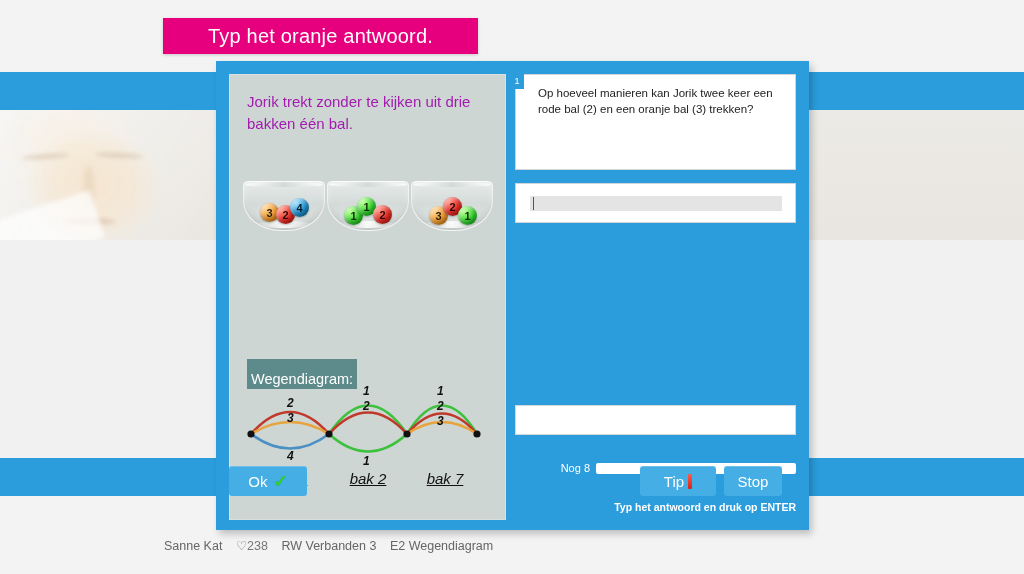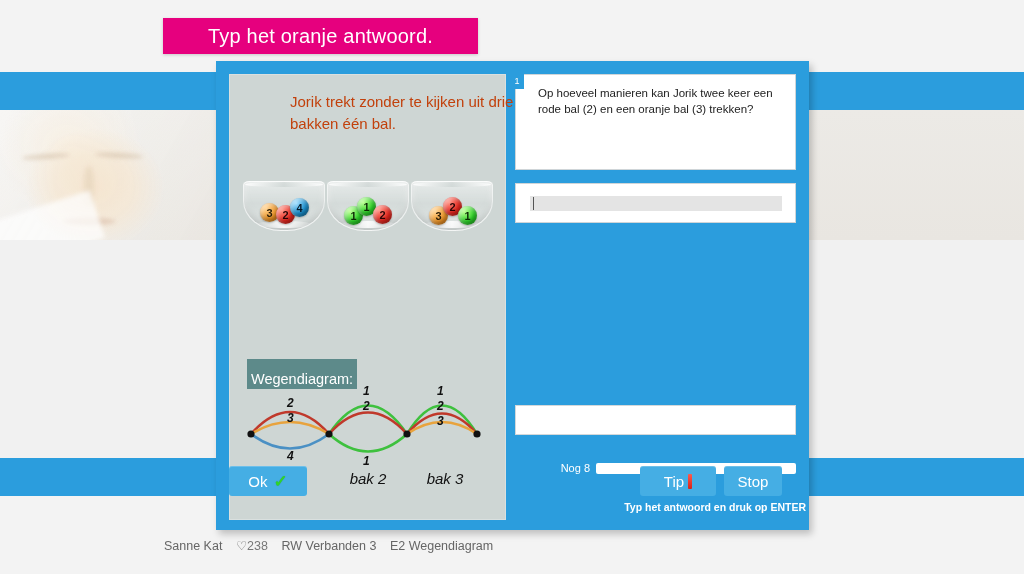--- a/index.html
+++ b/index.html
@@ -132,22 +132,21 @@
     width: 277px; height: 446px;
     background: #ced6d4;
     box-shadow: inset 0 0 0 1px rgba(255,255,255,0.25);
   }
   #stem-text {
     position: absolute;
     left: 18px; top: 17px;
     width: 250px;
     font-size: 15px;
     line-height: 1.45;
-    color: #c2410c;
-    margin-left: 43px;
+    color: #a21caf;
   }
 
   
   #bowls {
     position: absolute;
     left: 8px; top: 103px;
     width: 262px; height: 60px;
   }
   .bowl {
     position: absolute;
@@ -222,20 +221,21 @@
     height: 22px;
   }
   #weg-captions .cap {
     position: absolute;
     top: 0;
     width: 80px;
     text-align: center;
     font-size: 15px;
     font-style: italic;
     color: #111;
+    text-decoration: underline;
   }
 
   
   #question-box {
     position: absolute;
     left: 299px; top: 13px;
     width: 281px; height: 96px;
     background: #ffffff;
     border: 1px solid #cfd5d8;
     box-sizing: border-box;
@@ -348,21 +348,20 @@
   }
 
   #hint-line {
     position: absolute;
     left: 0; top: 440px;
     width: 580px;
     text-align: right;
     color: #ffffff;
     font-size: 10.5px;
     font-weight: bold;
-    padding-left: 10px;
   }
 </style>
 </head>
 <body>
 
 <div id="page-bg">
   <div class="band-white-top"></div>
   <div class="band-blue" id="band-blue-top"></div>
   <div class="band-photo">
     <div class="portrait">
@@ -451,21 +450,21 @@
       <text x="126" y="33" font-family="Liberation Sans, sans-serif" font-size="12" font-weight="bold" font-style="italic" fill="#111">2</text>
       <text x="126" y="88" font-family="Liberation Sans, sans-serif" font-size="12" font-weight="bold" font-style="italic" fill="#111">1</text>
       <text x="200" y="18" font-family="Liberation Sans, sans-serif" font-size="12" font-weight="bold" font-style="italic" fill="#111">1</text>
       <text x="200" y="33" font-family="Liberation Sans, sans-serif" font-size="12" font-weight="bold" font-style="italic" fill="#111">2</text>
       <text x="200" y="48" font-family="Liberation Sans, sans-serif" font-size="12" font-weight="bold" font-style="italic" fill="#111">3</text>
     </svg>
 
     <div id="weg-captions">
       <div class="cap" style="left:12px">bak 1</div>
       <div class="cap" style="left:91px">bak 2</div>
-      <div class="cap" style="left:168px">bak 3</div>
+      <div class="cap" style="left:168px">bak 7</div>
     </div>
 
   </div>
 
   <div id="question-box">
     <div id="question-text">Op hoeveel manieren kan Jorik twee keer een rode bal (2) en een oranje bal (3) trekken?</div>
   </div>
   <div id="question-badge">1</div>
 
   <div id="answer-wrap">

